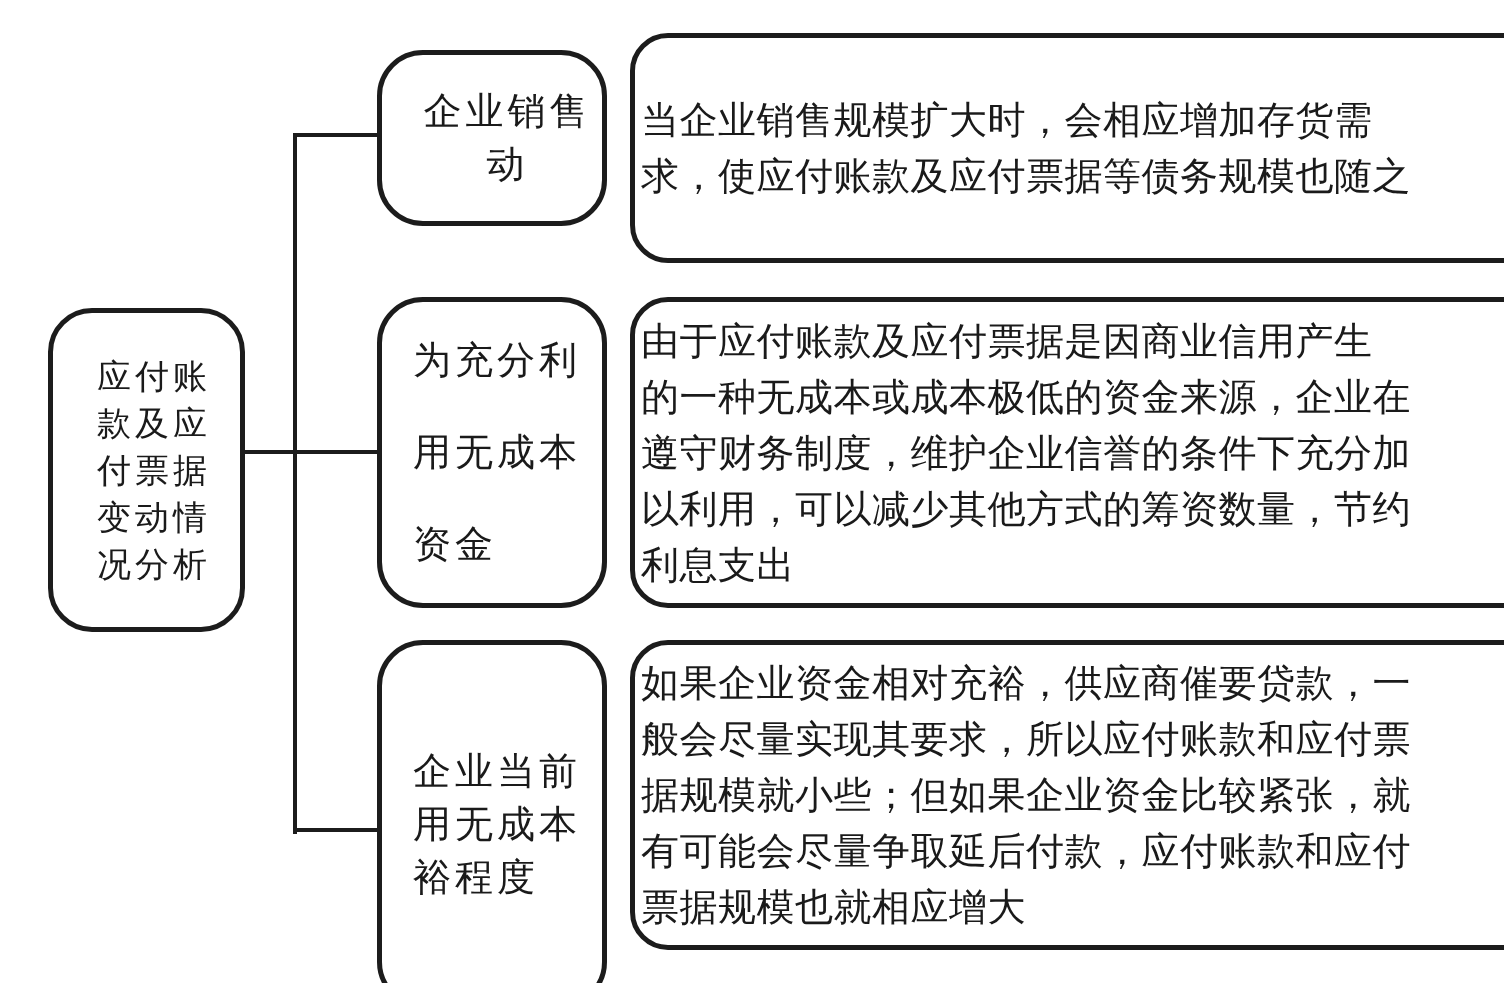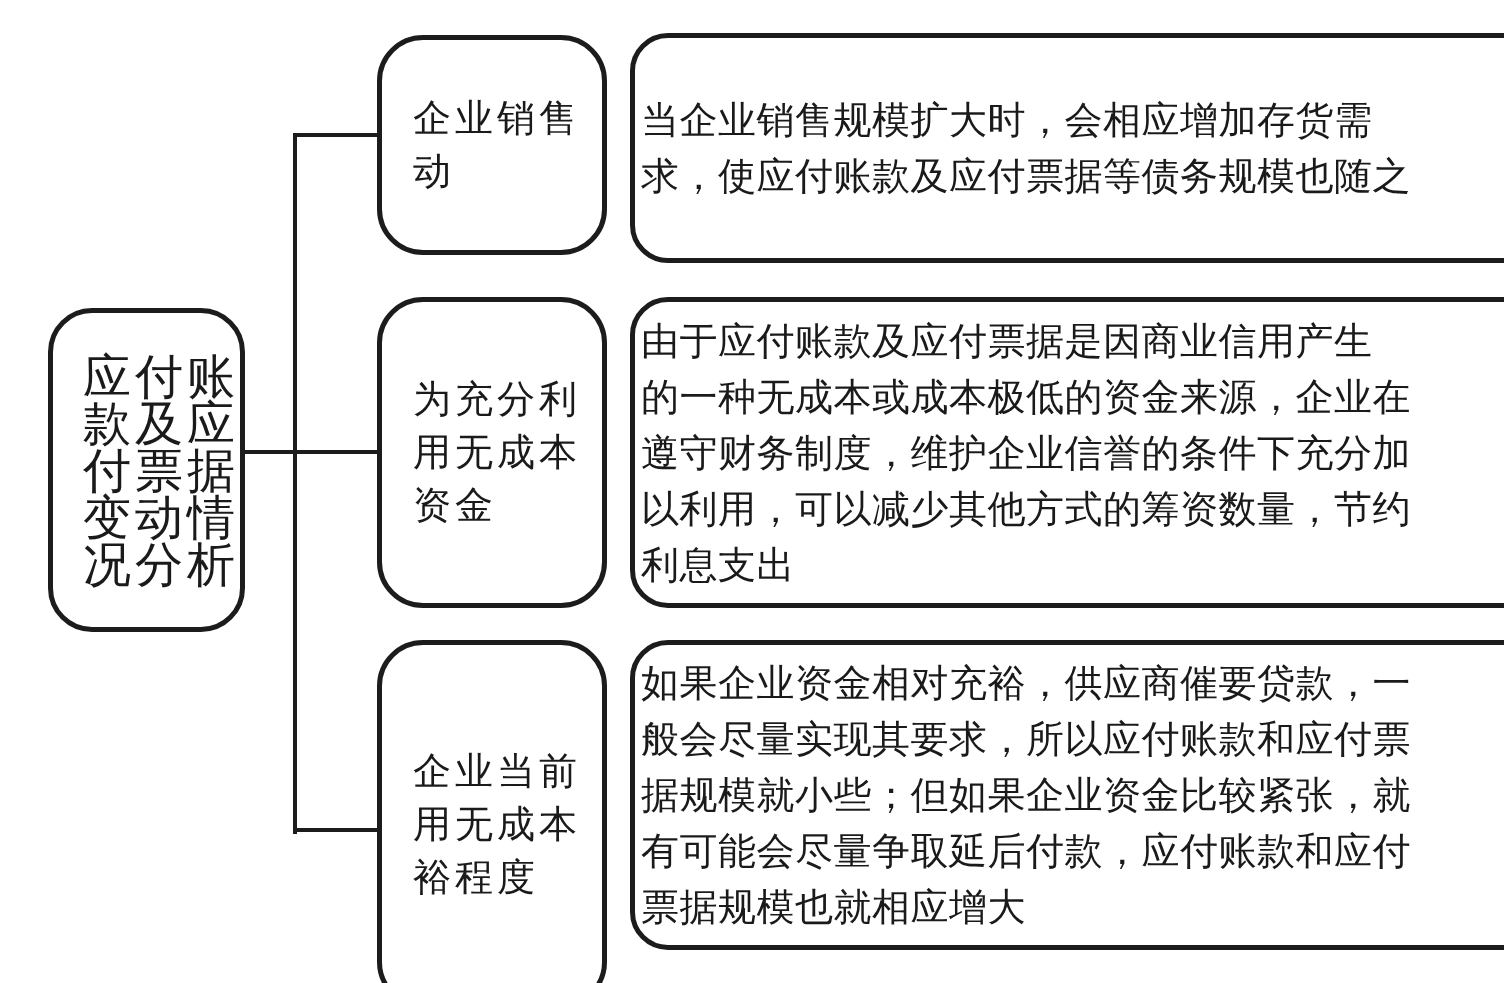--- a/index.html
+++ b/index.html
@@ -17,31 +17,31 @@
     position: absolute;
     background: #ffffff;
     border: 5px solid #1c1c1c;
     display: flex;
     flex-direction: column;
     justify-content: center;
   }
   .root-box {
     left: 48px; top: 308px; width: 197px; height: 324px;
     border-radius: 44px;
-    padding-left: 30px;
-    font-size: 48px; line-height: 47px; letter-spacing: 4px;
+    padding-left: 44px;
+    font-size: 34px; line-height: 47px; letter-spacing: 4px;
   }
   .factor-box {
     left: 377px; width: 230px;
     border-radius: 46px;
     padding-left: 31px;
     font-size: 38px; line-height: 53px; letter-spacing: 4px;
   }
-  .factor-1 { top: 35px;  height: 220px; }
-  .factor-2 { top: 297px; height: 311px; }
+  .factor-1 { top: 50px;  height: 176px; align-items: center; }
+  .factor-2 { top: 297px; height: 311px; gap: 39px; }
   .factor-3 { top: 640px; height: 368px; }
 
   .desc-box {
     left: 630px; width: 979px;
     border-radius: 38px;
     padding-left: 6px; padding-right: 12px;
     font-size: 38px; line-height: 56px; letter-spacing: 0.5px;
   }
   .desc-1 { top: 33px;  height: 230px; }
   .desc-2 { top: 297px; height: 311px; }

